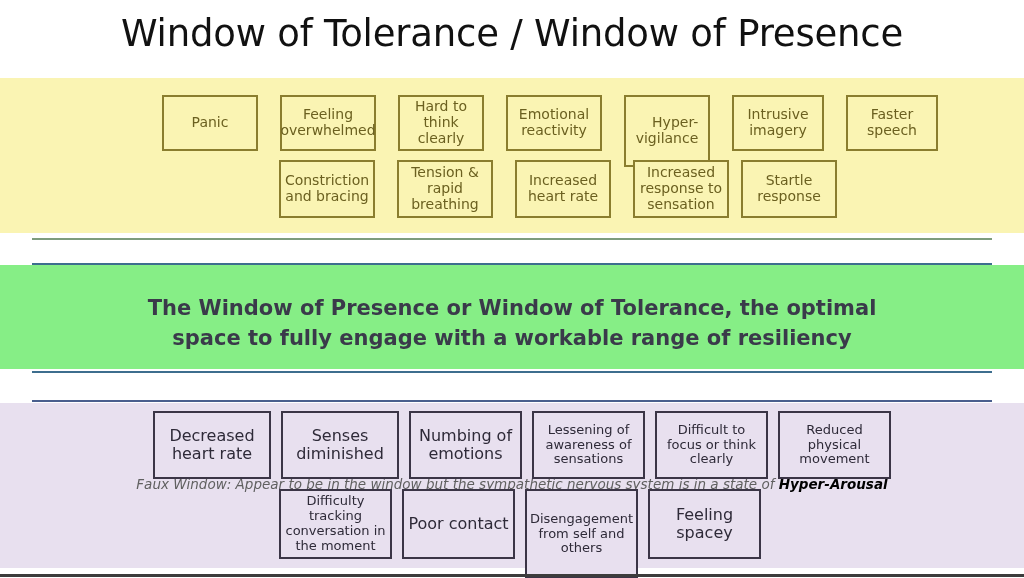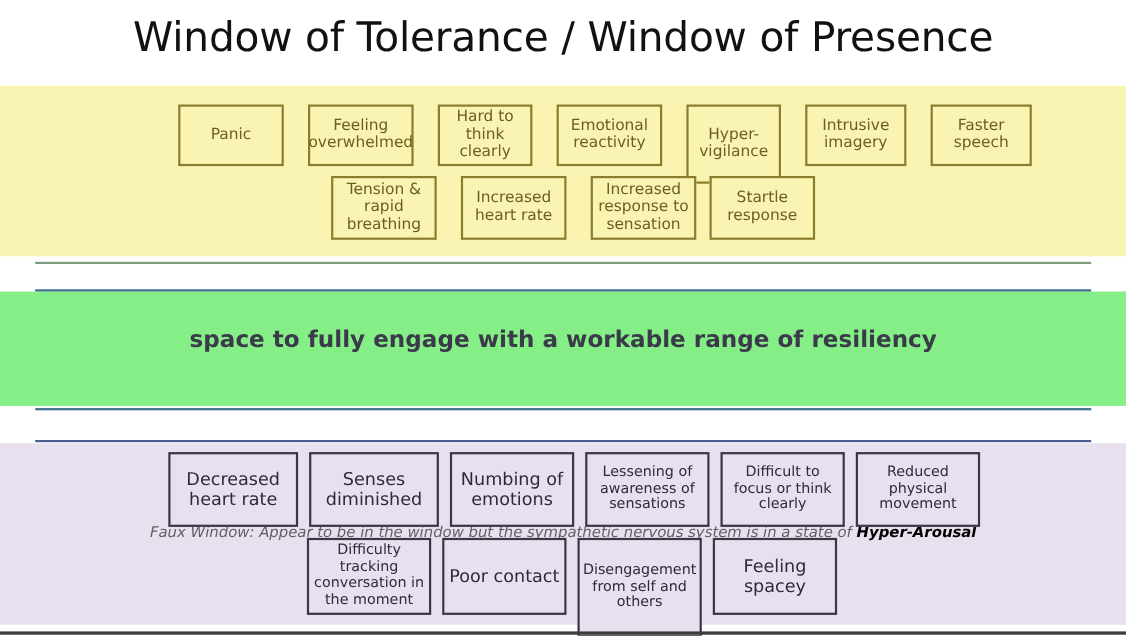--- a/index.html
+++ b/index.html
@@ -170,31 +170,34 @@
     </div>
     <div class="cell cell-hyper" style="width: 96px; height: 56px; margin-left: 22px;">
       <span>Feeling<br>overwhelmed</span>
     </div>
     <div class="cell cell-hyper" style="width: 86px; height: 56px; margin-left: 22px;">
       <span>Hard to<br>think<br>clearly</span>
     </div>
     <div class="cell cell-hyper" style="width: 96px; height: 56px; margin-left: 22px;">
       <span>Emotional<br>reactivity</span>
     </div>
-    <div class="cell cell-hyper" style="width: 86px; height: 72px; margin-left: 22px;">
+    <div class="cell cell-hyper" style="width: 86px; height: 72px; margin-left: 22px; text-align: right;">
       <span>Hyper-<br>vigilance</span>
     </div>
     <div class="cell cell-hyper" style="width: 92px; height: 56px; margin-left: 22px;">
       <span>Intrusive<br>imagery</span>
     </div>
     <div class="cell cell-hyper" style="width: 92px; height: 56px; margin-left: 22px;">
       <span>Faster<br>speech</span>
     </div>
   </div>
 <div class="row row-hyper-2" id="hyper-row-2">
+    <div class="cell cell-hyper" style="width: 96px; height: 58px;">
+      <span>Constriction<br>and bracing</span>
+    </div>
     <div class="cell cell-hyper" style="width: 96px; height: 58px; margin-left: 22px;">
       <span>Tension &amp;<br>rapid<br>breathing</span>
     </div>
     <div class="cell cell-hyper" style="width: 96px; height: 58px; margin-left: 22px;">
       <span>Increased<br>heart rate</span>
     </div>
     <div class="cell cell-hyper" style="width: 96px; height: 58px; margin-left: 22px;">
       <span>Increased<br>response to<br>sensation</span>
     </div>
     <div class="cell cell-hyper" style="width: 96px; height: 58px; margin-left: 12px;">
@@ -204,20 +207,21 @@
 
 <div class="faux-rule faux-rule-a"></div>
 <div class="faux-strip faux-strip-top">
   <div class="faux-text faux-text-top">
     <span>Faux Window:  Appear to be in the window but the sympathetic nervous system is in a state of </span><b>Hyper-Arousal</b>
   </div>
 </div>
 <div class="faux-rule faux-rule-b"></div>
 
 <div class="window-text">
+  <div>The Window of Presence or Window of Tolerance, the optimal</div>
   <div>space to fully engage with a workable range of resiliency</div>
 </div>
 
 <div class="faux-rule faux-rule-c"></div>
 <div class="faux-strip faux-strip-bottom">
   
 </div>
 <div class="faux-rule faux-rule-d"></div>
 
 <div class="row row-hypo-1" id="hypo-row-1">

